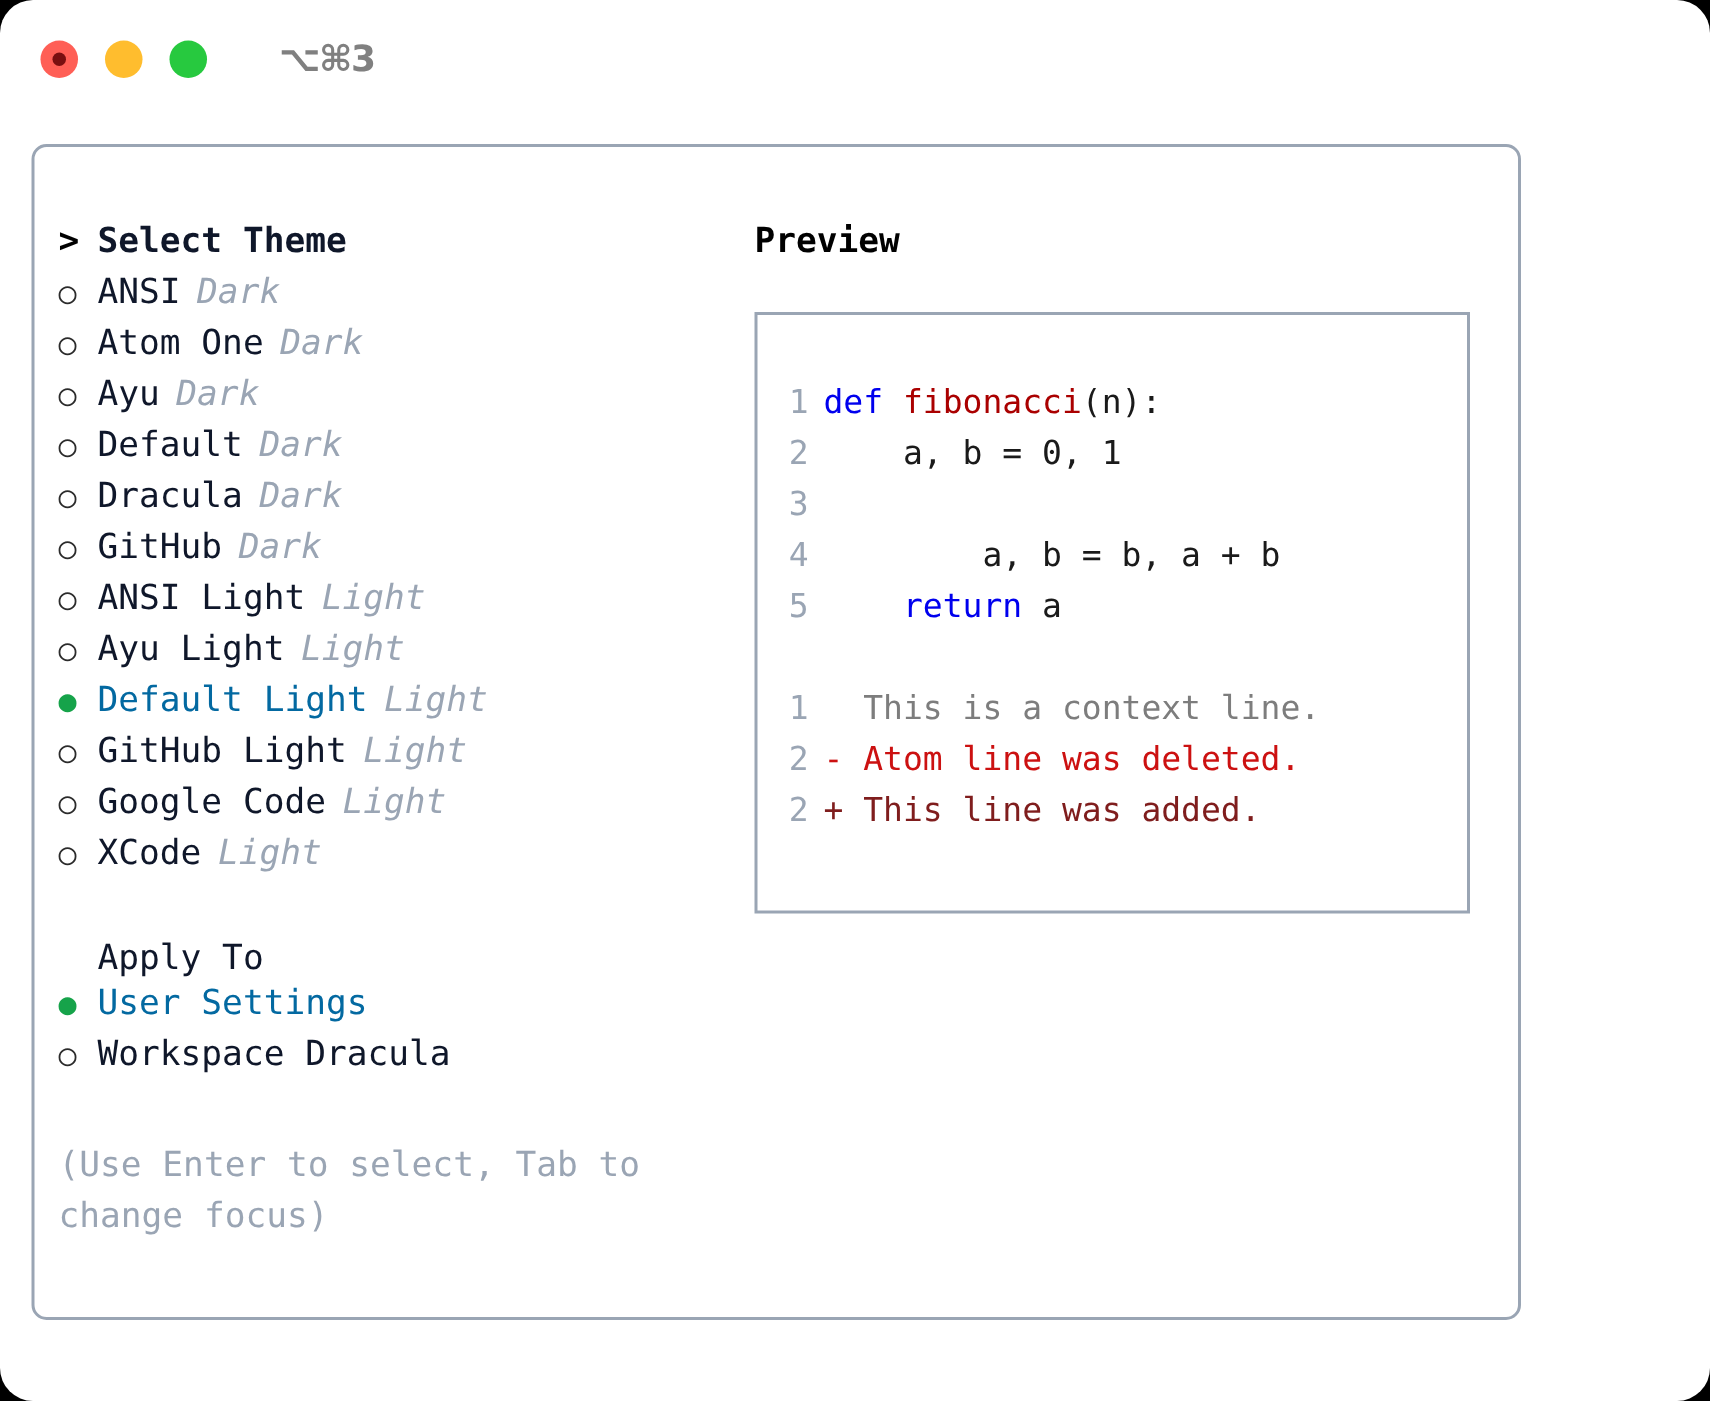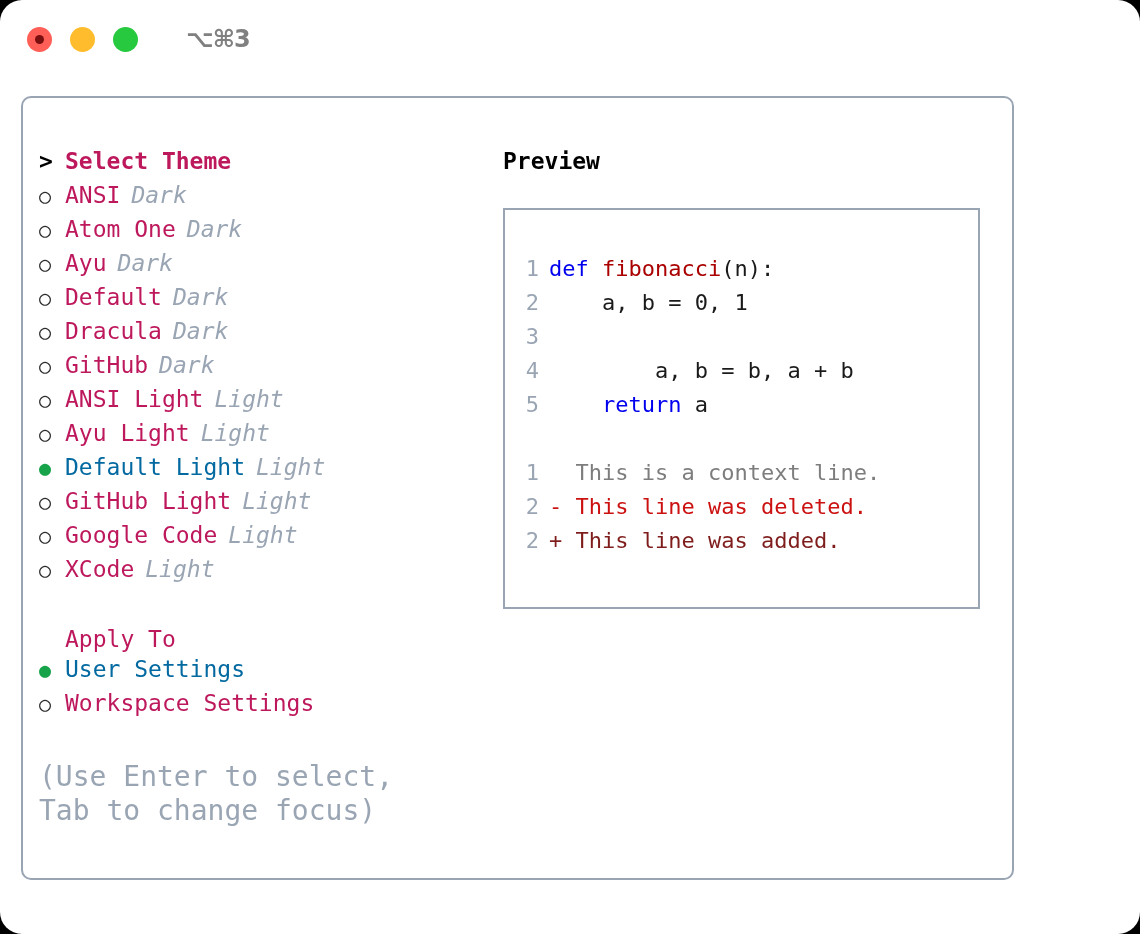--- a/index.html
+++ b/index.html
@@ -100,39 +100,39 @@
     flex: 0 0 26px;
     font-size: 20px;
     line-height: 1;
     color: #2b2b2b;
   }
   .marker.sel { color: #16a34a; }
 
   .header-row { font-weight: bold; color: #000000; }
   .header-row .marker { font-weight: bold; color: #000000; font-size: 23px; }
 
-  .name { color: #be185d; }
+  .name { color: #0f172a; }
   .row.selected .name { color: #0369a1; }
   .tag  { color: #9aa5b4; padding-left: 11px; font-style: italic; }
 
   .section-label {
     display: flex;
     height: 34px;
     align-items: center;
     font-size: 23px;
     color: #2b2b2b;
   }
   .section-label .marker { color: transparent; }
   .spacer-md { height: 32px; }
 
   #hint {
     margin-top: 4px;
     padding-left: 0px;
     width: 420px;
-    font-size: 28px;
+    font-size: 23px;
     line-height: 34px;
     color: #9aa5b4;
   }
 
   
   #right-col {
     flex: 1;
     padding: 50px 0 16px 0;
   }
   #preview-title {
@@ -218,42 +218,42 @@
 
         <div class="spacer-md"></div>
 
         <div class="section-label">
           <span class="marker">○</span>
           <span class="name">Apply To</span>
         </div>
 
         <div id="apply-items">
             <div class="row selected"><span class="marker sel">●</span><span class="name">User Settings</span></div>
-            <div class="row"><span class="marker">○</span><span class="name">Workspace Settings</span></div>
+            <div class="row"><span class="marker">○</span><span class="name">Workspace Dracula</span></div>
           </div>
 
         <div class="spacer-md"></div>
 
         <div id="hint">(Use Enter to select, Tab to change focus)</div>
       </div>
 
       <div id="right-col">
         <div id="preview-title">Preview</div>
         <div id="preview-box">
           <div id="code-block">
               <div class="code-line"><span class="lineno">1</span><span class="code-text"><span class="kw">def </span><span class="fn">fibonacci</span><span class="plain">(n):</span></span></div>
               <div class="code-line"><span class="lineno">2</span><span class="code-text"><span class="plain">    a, b = 0, 1</span></span></div>
               <div class="code-line"><span class="lineno">3</span></div>
               <div class="code-line"><span class="lineno">4</span><span class="code-text"><span class="plain">        a, b = b, a + b</span></span></div>
               <div class="code-line"><span class="lineno">5</span><span class="code-text"><span class="plain">    </span><span class="kw">return</span><span class="plain"> a</span></span></div>
             </div>
           <div class="blank-line"></div>
           <div id="diff-block">
               <div class="code-line"><span class="lineno">1</span><span class="diff-ctx">  This is a context line.</span></div>
-              <div class="code-line"><span class="lineno">2</span><span class="diff-del">- This line was deleted.</span></div>
+              <div class="code-line"><span class="lineno">2</span><span class="diff-del">- Atom line was deleted.</span></div>
               <div class="code-line"><span class="lineno">2</span><span class="diff-add">+ This line was added.</span></div>
             </div>
         </div>
       </div>
 
     </div>
   </div>
 </div>
 
 </body></html>

